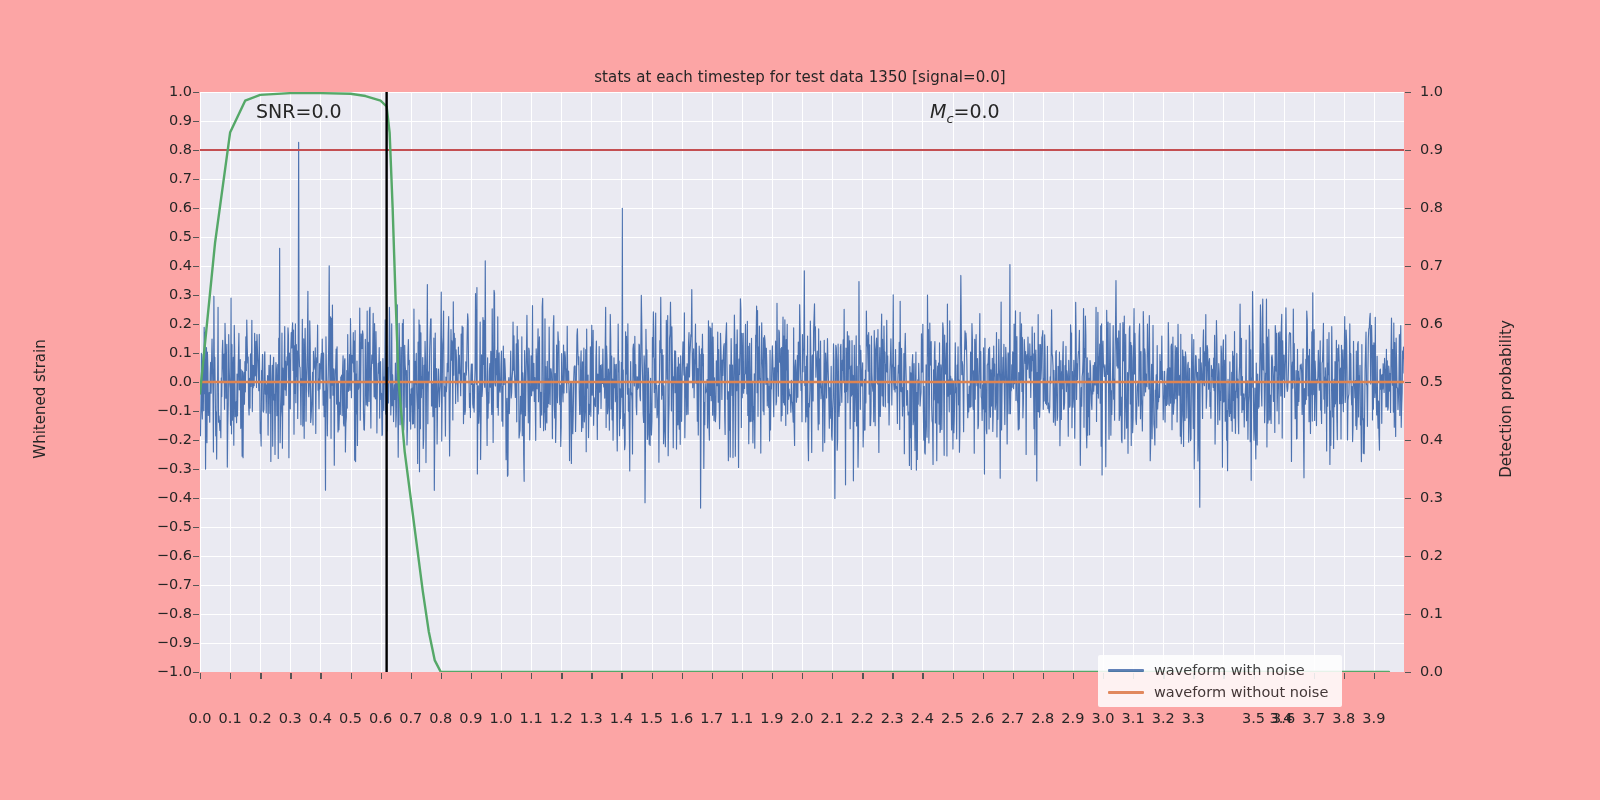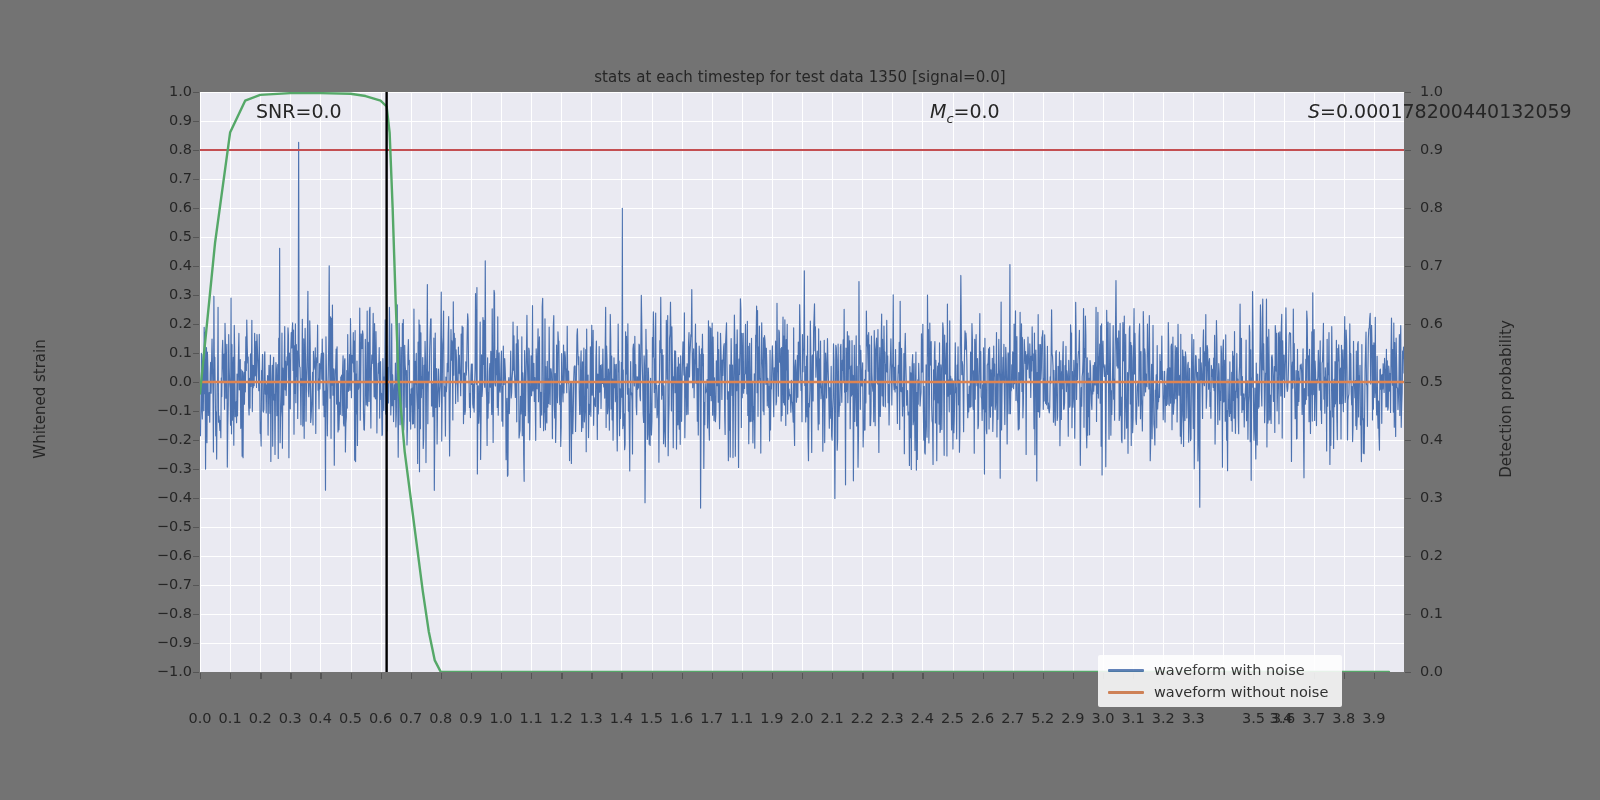--- a/index.html
+++ b/index.html
@@ -1,18 +1,18 @@
 <!DOCTYPE html>
 <html><head>
 <meta charset="utf-8">
 <style>
   html,body{margin:0;padding:0;background:#ffffff;}
   body{width:1600px;height:800px;overflow:hidden;
        font-family:"DejaVu Sans","Liberation Sans",sans-serif;color:#262626;}
-  #fig{position:relative;width:1600px;height:800px;background:#737373;}
+  #fig{position:relative;width:1600px;height:800px;background:#fca5a5;}
 
   
   #title{position:absolute;left:0;top:68px;width:1600px;text-align:center;
          font-size:15px;color:#262626;letter-spacing:.1px;}
   #xlabel{position:absolute;left:200px;top:731px;width:1204px;text-align:center;
           font-size:15px;color:#262626;}
   #ylabel-left{position:absolute;left:-80px;top:390px;width:240px;text-align:center;
           font-size:15px;color:#262626;transform:rotate(-90deg);transform-origin:center;}
   #ylabel-right{position:absolute;left:1386px;top:390px;width:240px;text-align:center;
           font-size:15px;color:#262626;transform:rotate(-90deg);transform-origin:center;}
@@ -245,21 +245,21 @@
       <div class="xtick" style="left: 892.3px;">2.3</div>
       <div class="tickmarkX" style="left: 892.3px;"></div>
       <div class="xtick" style="left: 922.4px;">2.4</div>
       <div class="tickmarkX" style="left: 922.4px;"></div>
       <div class="xtick" style="left: 952.5px;">2.5</div>
       <div class="tickmarkX" style="left: 952.5px;"></div>
       <div class="xtick" style="left: 982.6px;">2.6</div>
       <div class="tickmarkX" style="left: 982.6px;"></div>
       <div class="xtick" style="left: 1012.7px;">2.7</div>
       <div class="tickmarkX" style="left: 1012.7px;"></div>
-      <div class="xtick" style="left: 1042.8px;">5.2</div>
+      <div class="xtick" style="left: 1042.8px;">2.8</div>
       <div class="tickmarkX" style="left: 1042.8px;"></div>
       <div class="xtick" style="left: 1072.9px;">2.9</div>
       <div class="tickmarkX" style="left: 1072.9px;"></div>
       <div class="xtick" style="left: 1103px;">3.0</div>
       <div class="tickmarkX" style="left: 1103px;"></div>
       <div class="xtick" style="left: 1133.1px;">3.1</div>
       <div class="tickmarkX" style="left: 1133.1px;"></div>
       <div class="xtick" style="left: 1163.2px;">3.2</div>
       <div class="tickmarkX" style="left: 1163.2px;"></div>
       <div class="xtick" style="left: 1193.3px;">3.3</div>
@@ -273,21 +273,20 @@
       <div class="xtick" style="left: 1313.7px;">3.7</div>
       <div class="tickmarkX" style="left: 1313.7px;"></div>
       <div class="xtick" style="left: 1343.8px;">3.8</div>
       <div class="tickmarkX" style="left: 1343.8px;"></div>
       <div class="xtick" style="left: 1373.9px;">3.9</div>
       <div class="tickmarkX" style="left: 1373.9px;"></div>
     </div>
 
   <div class="annot" id="annot-snr">SNR=0.0</div>
   <div class="annot" id="annot-mc"><span class="ital">M</span><span class="sub">c</span><span>=0.0</span></div>
-  <div class="annot" id="annot-s"><span class="ital">S</span><span>=0.000178200440132059</span></div>
 
   <div id="ylabel-left">Whitened strain</div>
   <div id="ylabel-right">Detection probability</div>
 
   <div id="legend">
       <div class="legrow">
         <span class="legline" style="background: rgb(76, 114, 176);"></span>
         <span class="legtxt">waveform with noise</span>
       </div>
       <div class="legrow">

